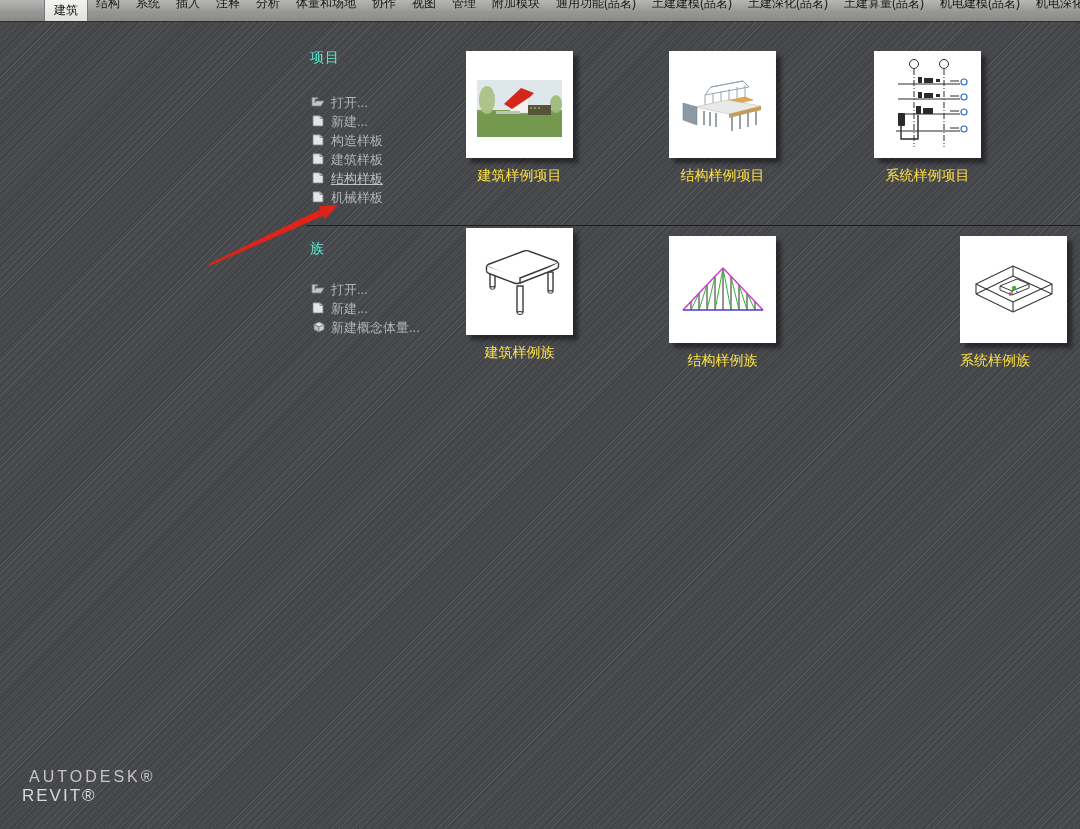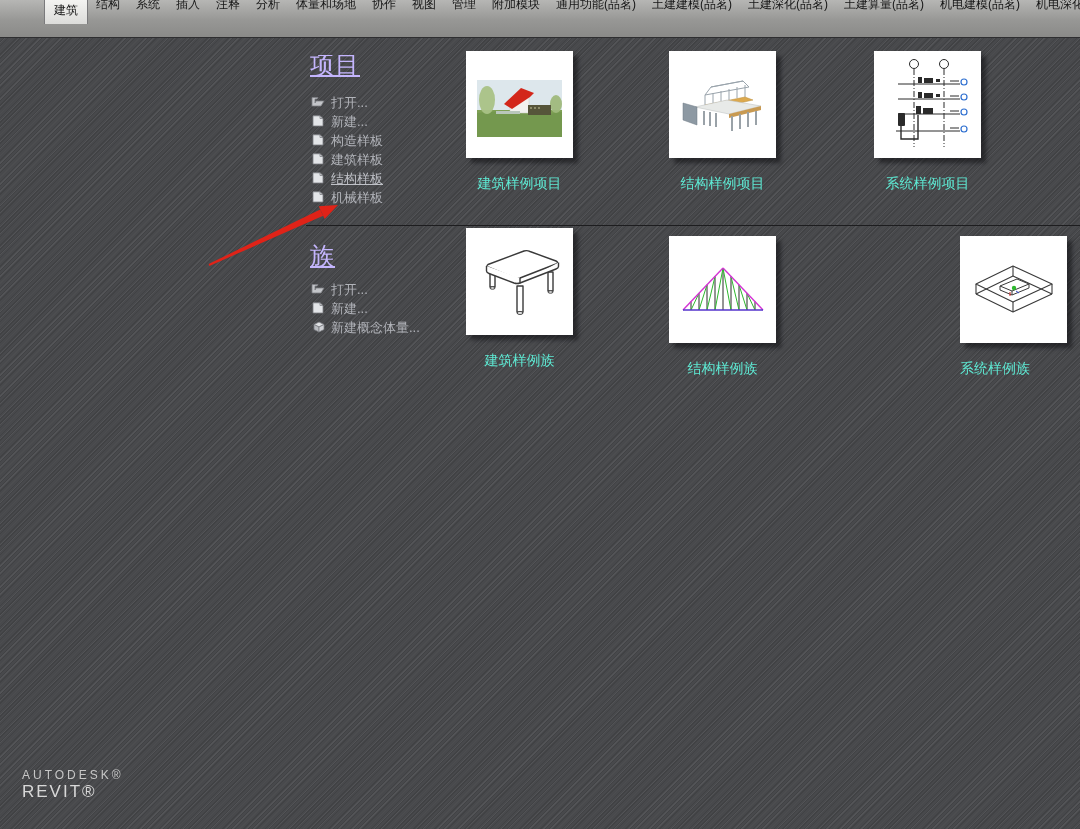--- a/index.html
+++ b/index.html
@@ -8,24 +8,24 @@
     font-family:"Liberation Sans","DejaVu Sans",sans-serif;
     background-color:#48494c;
     background-image:
       repeating-linear-gradient(135deg, rgba(255,255,255,.06) 0px, rgba(255,255,255,.06) 1px, transparent 1px, transparent 5px),
       repeating-linear-gradient(135deg, rgba(0,0,0,.10) 2px, rgba(0,0,0,.10) 3px, transparent 3px, transparent 5px);
     position:relative;
   }
 
   
   .menubar {
-    position:absolute; left:0; top:0; width:1080px; height:38px;
+    position:absolute; left:0; top:0; width:1080px; height:22px;
     background:linear-gradient(180deg,#b6b6b4 0%,#979795 55%,#8a8a88 100%);
     border-bottom:1px solid #2e2e30;
-    display:flex; 
+    display:flex; align-items:center;
     white-space:nowrap; overflow:hidden;
     z-index:5;
   }
   .appbtn {
     position:absolute; left:0; top:0; width:30px; height:22px;
     background:linear-gradient(180deg,#e2e2e2,#9d9da0);
     border:1px solid #6f6f72; border-top:none;
     overflow:hidden; text-align:center; cursor:pointer;
   }
   .appbtn .r {
@@ -43,45 +43,45 @@
     font-size:12px; color:#161616; padding:3px 8px 17px 8px; cursor:pointer;
     letter-spacing:0;
   }
   .tab.active {
     background:linear-gradient(180deg,#f4f4f2,#dcdcda);
     border:1px solid #7a7a7c; border-bottom:none;
     padding:3px 9px 5px 9px;
   }
 
   
-  .section-title { position:absolute; font-size:24px; color:#c4b5fd; letter-spacing:1px;text-decoration:underline; }
+  .section-title { position:absolute; font-size:14px; color:#5eead4; letter-spacing:1px; }
   .links { position:absolute; }
   .link-row { display:flex; align-items:flex-start; height:19px; cursor:pointer; }
   .link-row .licon { width:15px; height:12px; margin-right:5px; flex:0 0 auto; }
   .link-row .ltext { font-size:13px; color:#b2b4ba; }
   .link-row.hovered .ltext { text-decoration:underline; color:#bfc1c7; }
 
   
   .divider { position:absolute; left:306px; top:225px; width:774px; height:1px; background:#1d1d1f; }
 
   
   .thumb { position:absolute; width:107px; text-align:center; cursor:pointer; }
   .card {
     width:107px; height:107px; background:#ffffff;
     box-shadow:5px 5px 4px rgba(15,15,18,.55);
   }
   .card svg { display:block; }
-  .thumb-label { margin-top:17px; font-size:14px; color:#5eead4; white-space:nowrap; }
+  .thumb-label { margin-top:9px; font-size:14px; color:#fde047; white-space:nowrap; }
 
   
   .anno { position:absolute; left:0; top:0; width:1080px; height:829px; pointer-events:none; z-index:8; }
 
   
   .logo { position:absolute; left:22px; top:768px; color:#c9c9c9; }
-  .logo .l1 { font-size:12px; letter-spacing:3px; color:#c6c6c6; }
+  .logo .l1 { font-size:16px; letter-spacing:3px; color:#c6c6c6;margin-left:7px; }
   .logo .l2 { font-size:17px; font-weight:normal; letter-spacing:2px; color:#d8d8d8; }
 </style>
 </head>
 <body>
 
 <div class="menubar">
   <div class="tabs">
     <span class="tab active">建筑</span>
     <span class="tab">结构</span>
     <span class="tab">系统</span>

